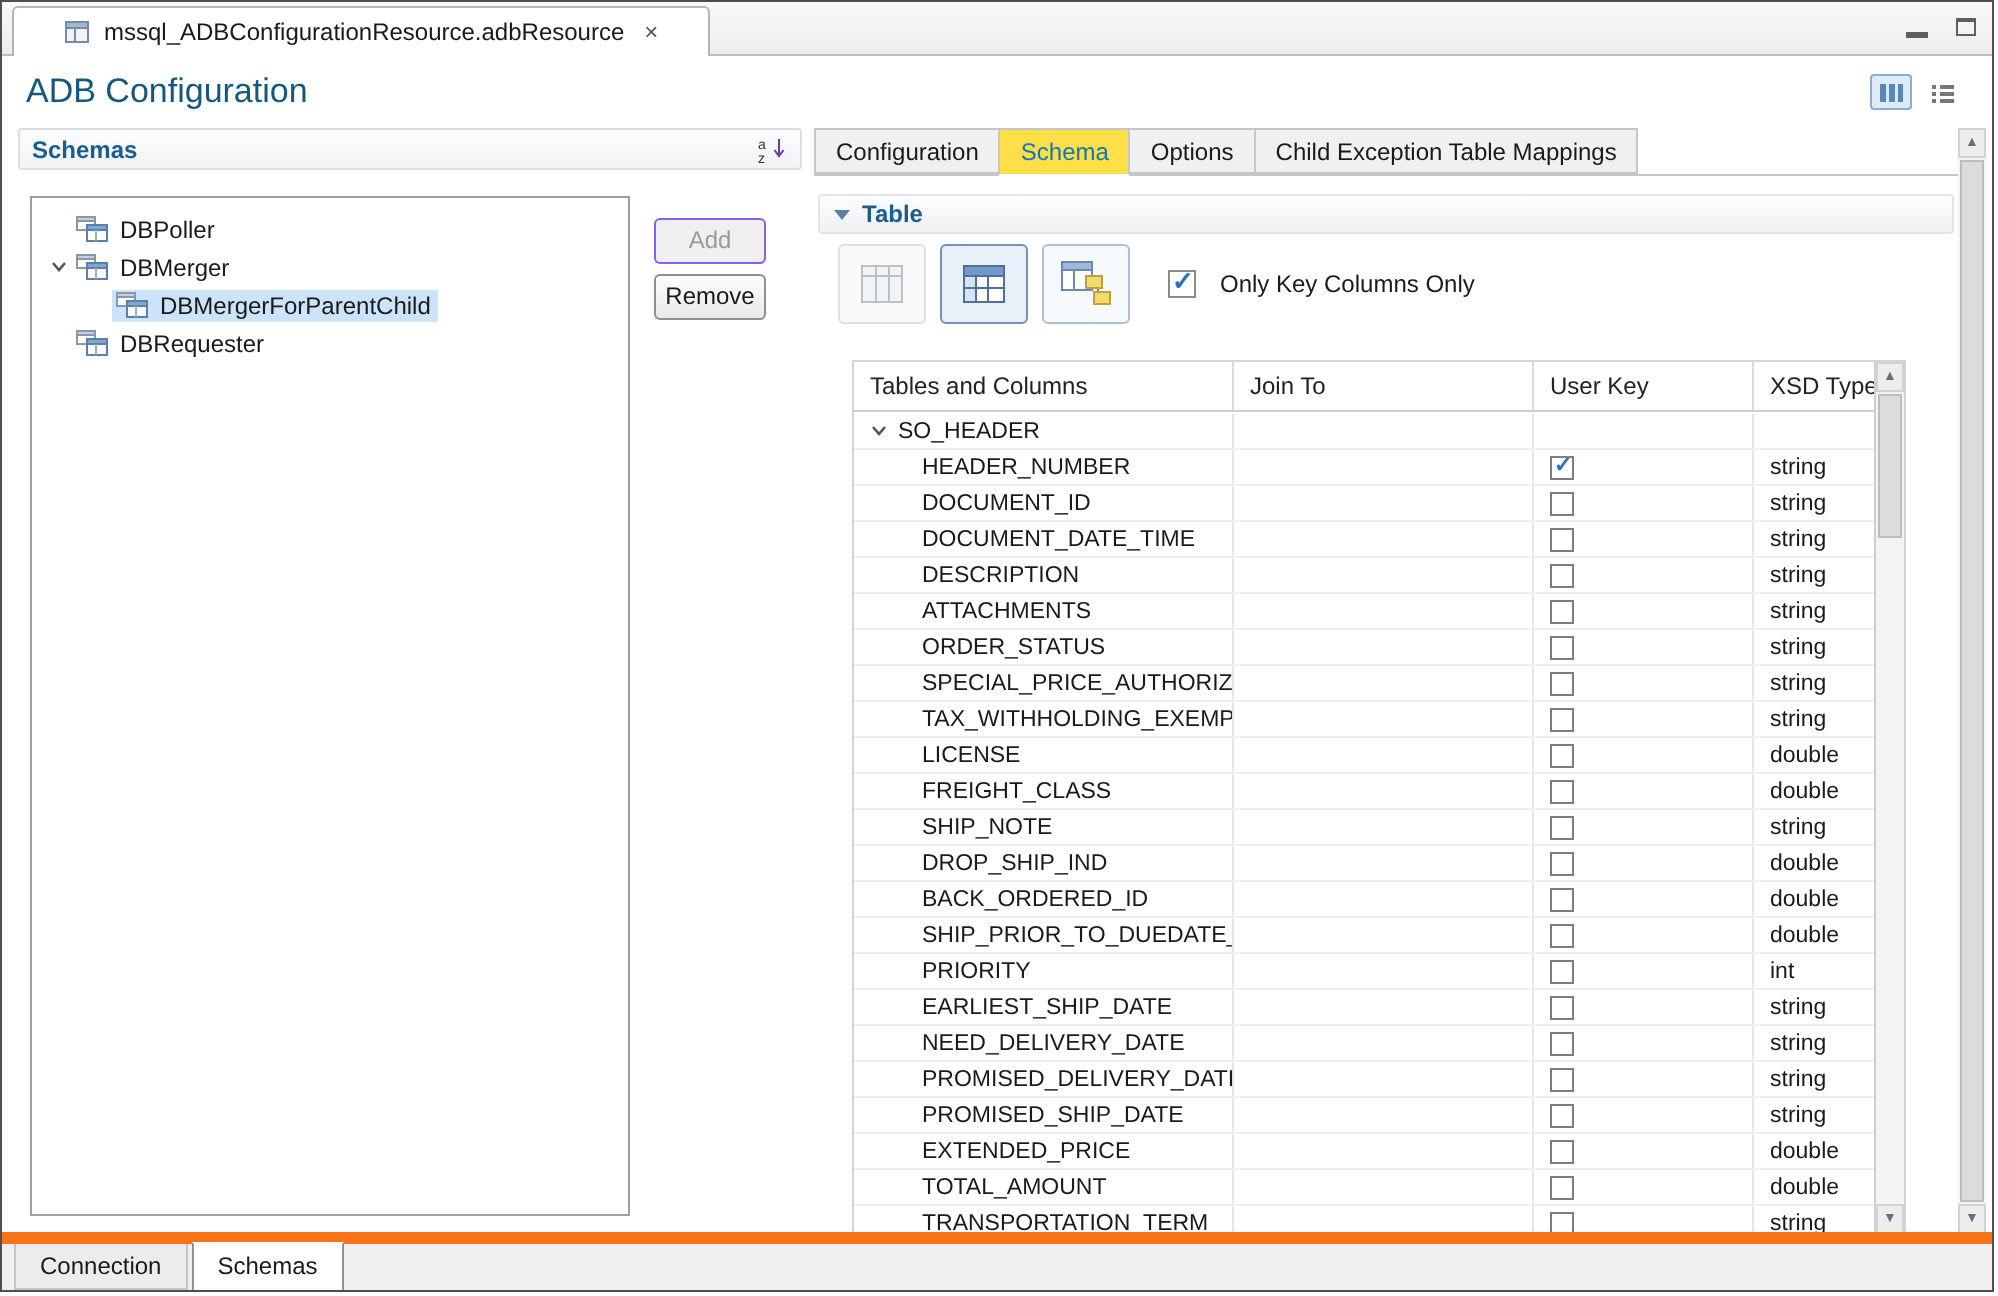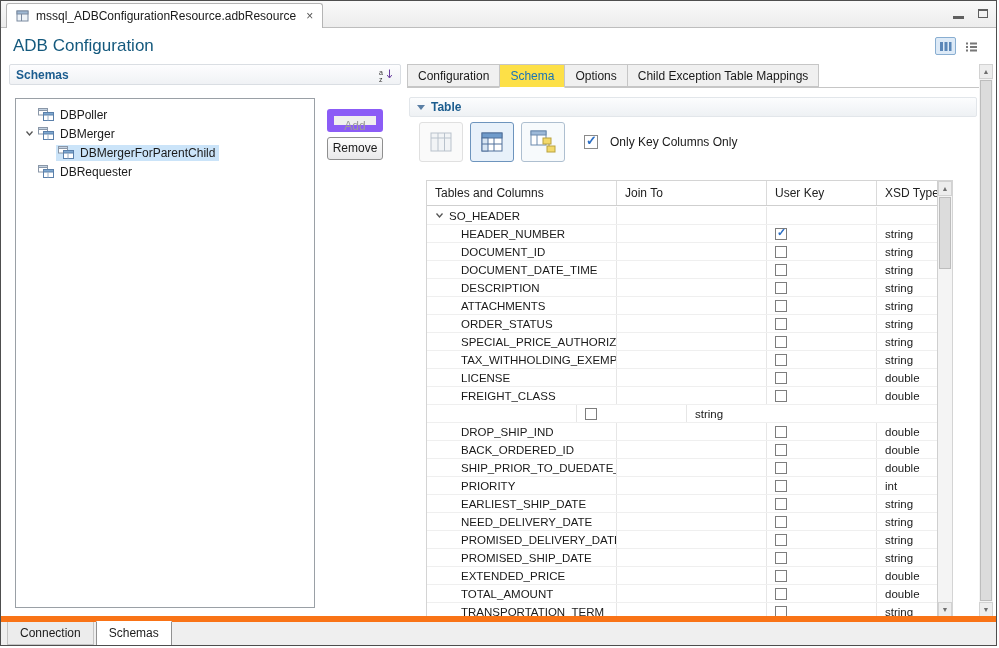--- a/index.html
+++ b/index.html
@@ -7,21 +7,21 @@
   .window{
     position:relative;width:997px;height:646px;border:1px solid #4e4e4e;
     font-family:"Liberation Sans",sans-serif;background:#fff;overflow:hidden;
     color:#1a1a1a;
   }
   
   .editor-tabbar{position:absolute;top:0;left:0;right:0;height:27px;
     background:linear-gradient(#f9f9f9,#ececec);border-bottom:1px solid #bdbdbd;}
   .editor-tab{position:absolute;left:5px;top:2px;height:25px;background:#fff;
     border:1px solid #b4b4b4;border-bottom:none;border-radius:3px 3px 0 0;
-    display:flex;align-items:center;gap:6px;padding:0 9px;font-size:12px;}
+    display:flex;align-items:center;gap:6px;padding:0 25px;font-size:12px;}
   .editor-tab .close{font-size:12px;color:#555;margin-left:4px;cursor:default;}
   .win-controls{position:absolute;right:8px;top:7px;display:flex;gap:14px;align-items:center;}
   .win-min{width:11px;height:3px;background:#5f5f5f;margin-top:8px;}
   .win-max{width:10px;height:9px;border:1px solid #5f5f5f;border-top-width:2px;}
   
   .title-row{position:absolute;top:28px;left:0;right:0;height:34px;}
   .page-title{margin:7px 0 0 12px;font-size:17px;font-weight:400;
     color:var(--title-text,#14597d);}
   .view-toggles{position:absolute;right:14px;top:8px;display:flex;gap:5px;}
   .vt{width:21px;height:18px;display:flex;align-items:center;justify-content:center;border-radius:2px;}
@@ -35,21 +35,21 @@
   .sort-ic{margin-left:auto;display:flex;align-items:center;}
   .tree{position:absolute;left:6px;top:34px;width:300px;height:510px;
     border:1px solid #9aa0a6;background:#fff;padding-top:6px;overflow:hidden;}
   .tree-item{height:19px;display:flex;align-items:center;font-size:12px;padding-left:6px;}
   .tree-item.child{padding-left:26px;}
   .tree-item .chev{width:14px;display:flex;justify-content:center;}
   .row-content{display:flex;align-items:center;gap:5px;padding:1px 4px 1px 2px;}
   .tree-item.selected .row-content{background:var(--selection-bg,#cbe4f9);}
   .btn{position:absolute;width:56px;height:23px;font-size:12px;border-radius:3px;
     text-align:center;line-height:21px;}
-  .btn.disabled{left:318px;top:45px;background:#efefef;color:#9a9a9a;border:7px solid #8b5cf6;}
+  .btn.disabled{left:318px;top:45px;background:#efefef;color:#9a9a9a;border:1px solid #8b5cf6;}
   .btn.normal{left:318px;top:73px;background:linear-gradient(#fdfdfd,#e9e9ea);
     border:1px solid #8f8f8f;color:#1a1a1a;}
   
   .right-panel{position:absolute;left:406px;top:63px;width:572px;height:553px;}
   .rp-tabs{position:absolute;top:0;left:0;right:0;height:24px;display:flex;align-items:flex-start;}
   .rp-tabs::after{content:"";position:absolute;left:0;right:0;top:23px;border-top:1px solid #c6c6c6;}
   .rtab{height:23px;line-height:22px;padding:0 10px;font-size:12px;background:#f0f0f0;
     border:1px solid #c6c6c6;margin-right:-1px;position:relative;z-index:1;white-space:nowrap;}
   .rtab.active{background:#fde047;color:var(--active-tab,#1873b8);height:24px;z-index:2;
     border-bottom:1px solid #fff;}
@@ -441,20 +441,23 @@
               </div>
     <div class="gc gc-join"></div>
     <div class="gc gc-key">
                 <span class="g-cb"></span>
               </div>
     <div class="gc gc-type">
                 <span>double</span>
               </div>
   </div>
             <div class="g-row">
+    <div class="gc gc-name">
+                <span class="g-label">SHIP_NOTE</span>
+              </div>
     <div class="gc gc-join"></div>
     <div class="gc gc-key">
                 <span class="g-cb"></span>
               </div>
     <div class="gc gc-type">
                 <span>string</span>
               </div>
   </div>
             <div class="g-row">
     <div class="gc gc-name">

